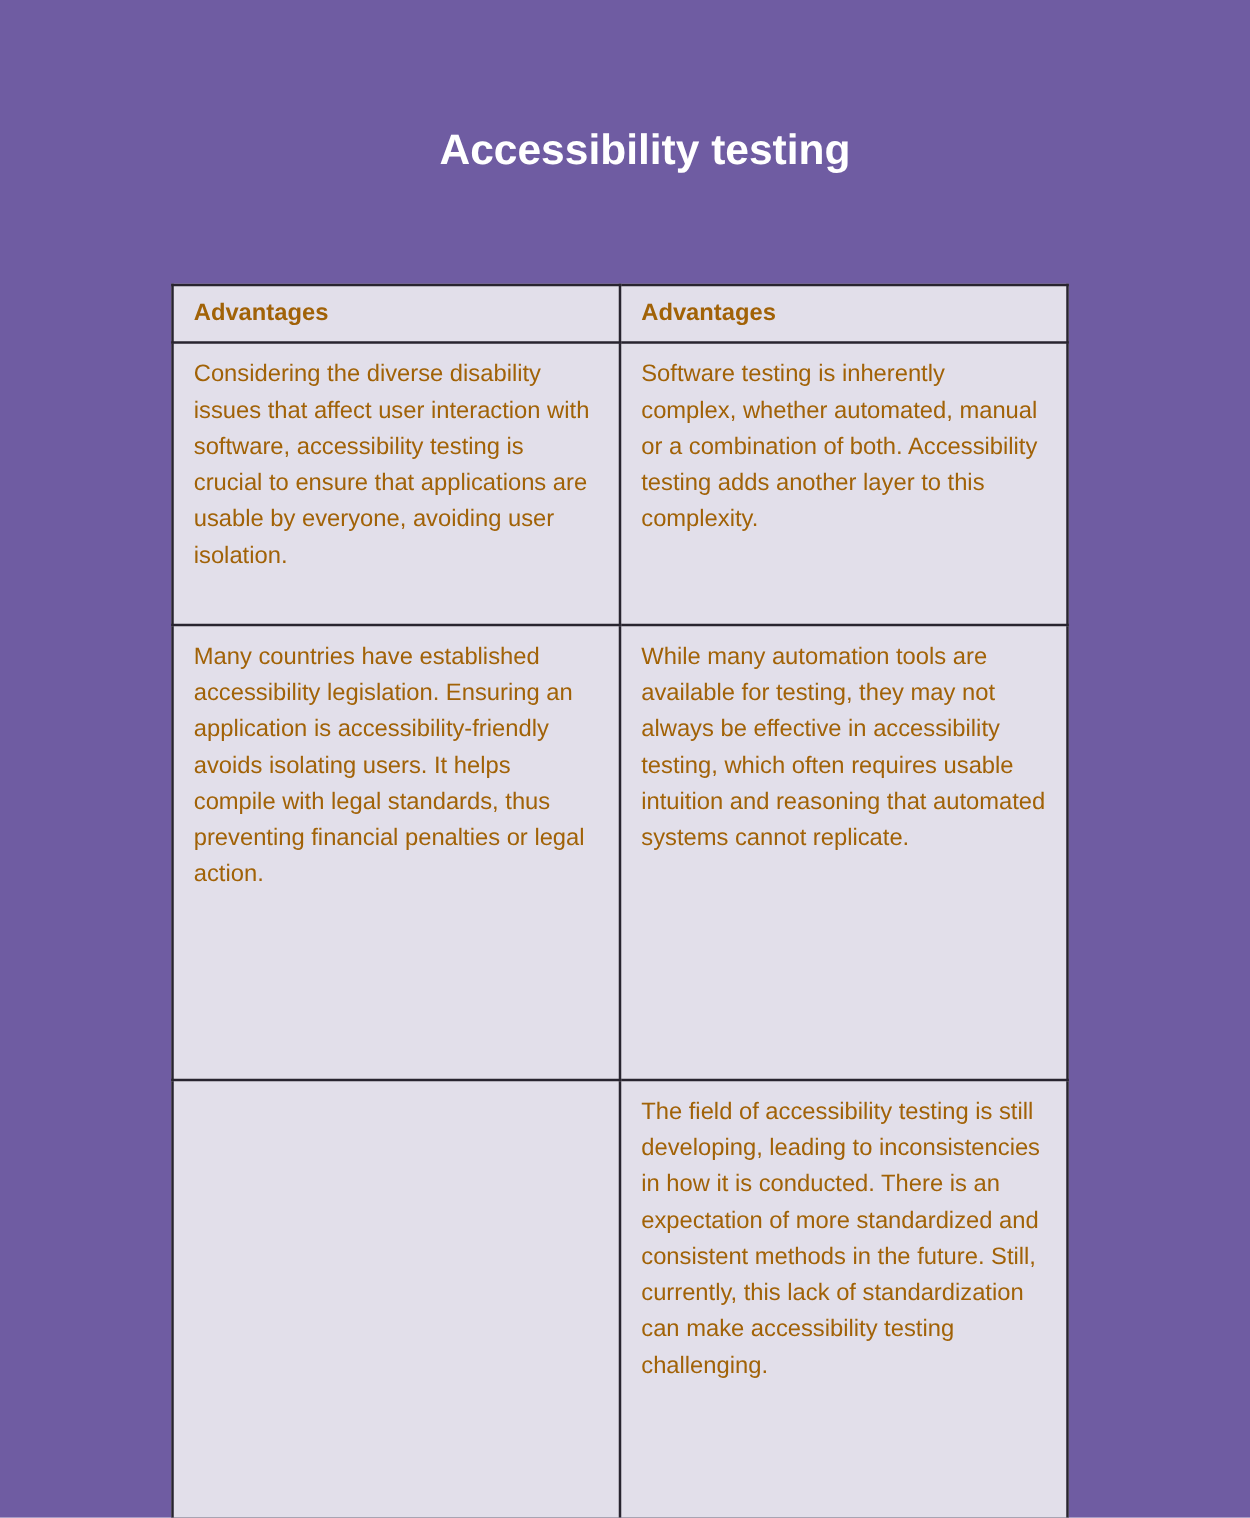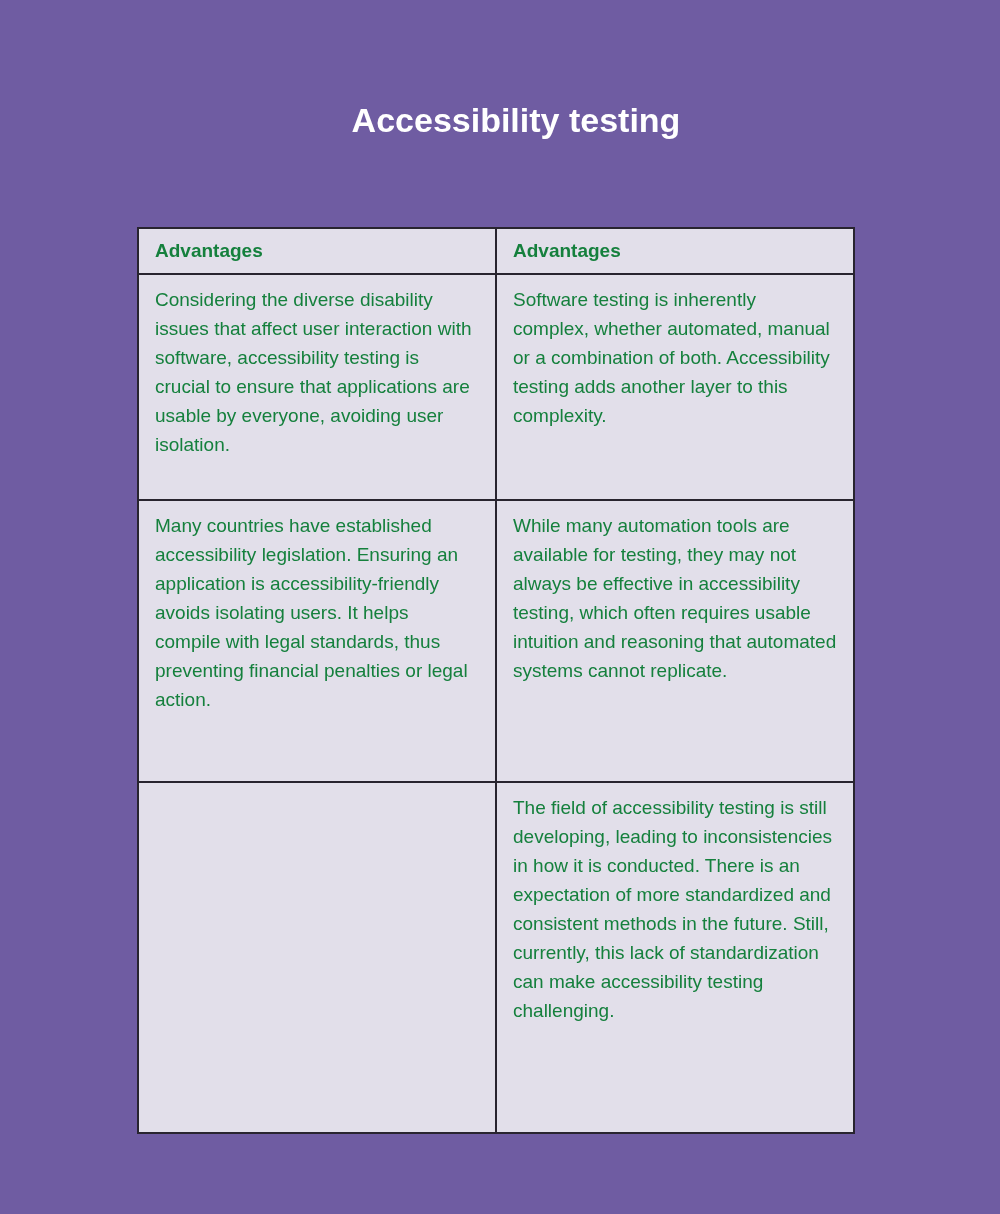--- a/index.html
+++ b/index.html
@@ -32,42 +32,42 @@
     top: 227px;
     width: 718px;
     border-collapse: collapse;
     table-layout: fixed;
     background: #e2dfea;
   }
   .comparison-table th,
   .comparison-table td {
     border: 2px solid #28242f;
     background: #e2dfea;
-    color: #15803d;
+    color: #a16207;
     box-sizing: border-box;
     width: 50%;
     text-align: left;
   }
   .comparison-table th {
     height: 46px;
     padding: 0 16px;
     vertical-align: middle;
     font-size: 19px;
     font-weight: 700;
   }
   .comparison-table td {
     padding: 10px 16px 12px 16px;
     vertical-align: top;
     font-size: 19px;
     font-weight: 400;
     line-height: 29px;
     margin-left: 40px;
   }
   .row-1 td { height: 226px; }
-  .row-2 td { height: 282px; }
+  .row-2 td { height: 364px; }
   .row-3 td { height: 351px; }
 </style>
 </head>
 <body>
 
 <h1 class="page-title">Accessibility testing</h1>
 
 <table class="comparison-table">
   <thead>
     <tr>

